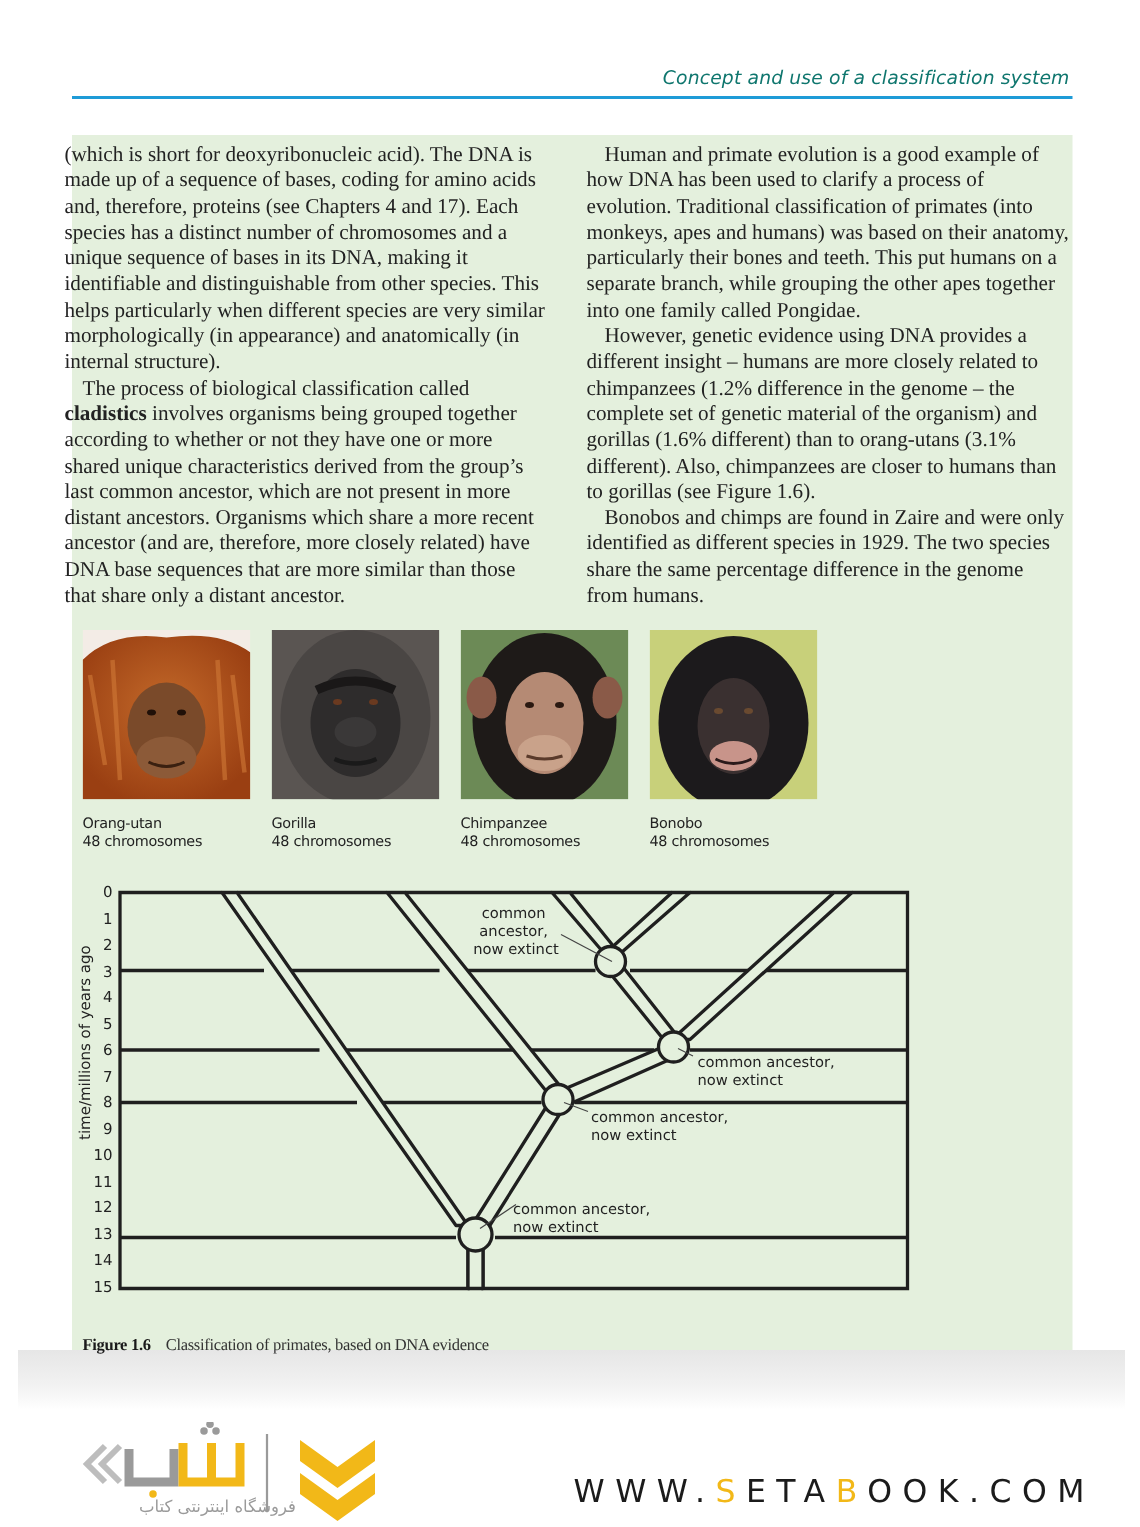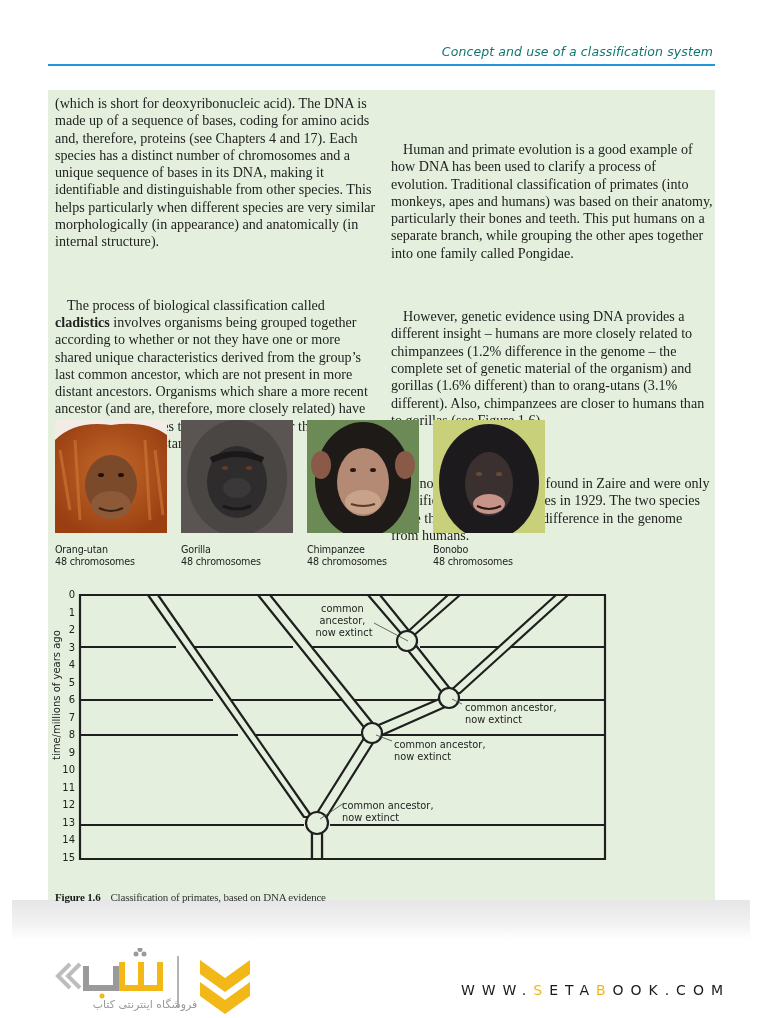--- a/index.html
+++ b/index.html
@@ -22,24 +22,24 @@
     }
     .page-shadow {
       position: absolute; left: 12px; top: 900px; width: 738px; height: 40px;
       background: linear-gradient(to bottom, #e6e6e6 0%, #f2f2f2 60%, #ffffff 100%);
     }
 
     .col {
       position: absolute; top: 95px; width: 322px;
       font-size: 14.1px; line-height: 17.3px; color: #222;
     }
-    .col-left { left: 55px; }
+    .col-left { left: 43px; }
     .col-right { left: 391px; }
     .col p { margin: 0; }
-    .col p.indent { text-indent: 12px; margin-top: 46px; }
+    .col p.indent { text-indent: 12px; }
     .col b { font-weight: bold; }
 
     .photos { position: absolute; top: 420px; left: 55px; width: 640px; height: 160px; }
     .photo-card { position: absolute; top: 0; width: 100px; }
     .photo {
       width: 112px; height: 113px; position: relative; overflow: hidden;
     }
     .photo-label {
       font-family: "DejaVu Sans", sans-serif; font-size: 9.6px; line-height: 12px;
       color: #222; margin-top: 11px; letter-spacing: -0.2px;
@@ -52,21 +52,21 @@
     }
     .caption b { font-weight: bold; color: #1a1a1a; margin-right: 10px; }
 
     .footer { position: absolute; left: 0; top: 940px; width: 760px; height: 78px; background: #fff; }
     .footer-fa {
       position: absolute; right: 32px; top: 10px; direction: rtl;
       font-family: "DejaVu Sans", sans-serif; font-size: 19px; color: #222;
     }
     .footer-url {
       position: absolute; right: 30px; top: 42px;
-      font-family: "DejaVu Sans", sans-serif; font-size: 14px; letter-spacing: 7px; color: #1b1b1b;
+      font-family: "DejaVu Sans", sans-serif; font-size: 21px; letter-spacing: 7px; color: #1b1b1b;
     }
     .footer-url .hl { color: #f2b818; }
     .logo { position: absolute; left: 50px; top: 8px; width: 250px; height: 66px; }
   </style>
 </head>
 <body>
 
 <div class="running-head">
   <span class="running-head-text">Concept and use of a classification system</span>
 </div>

